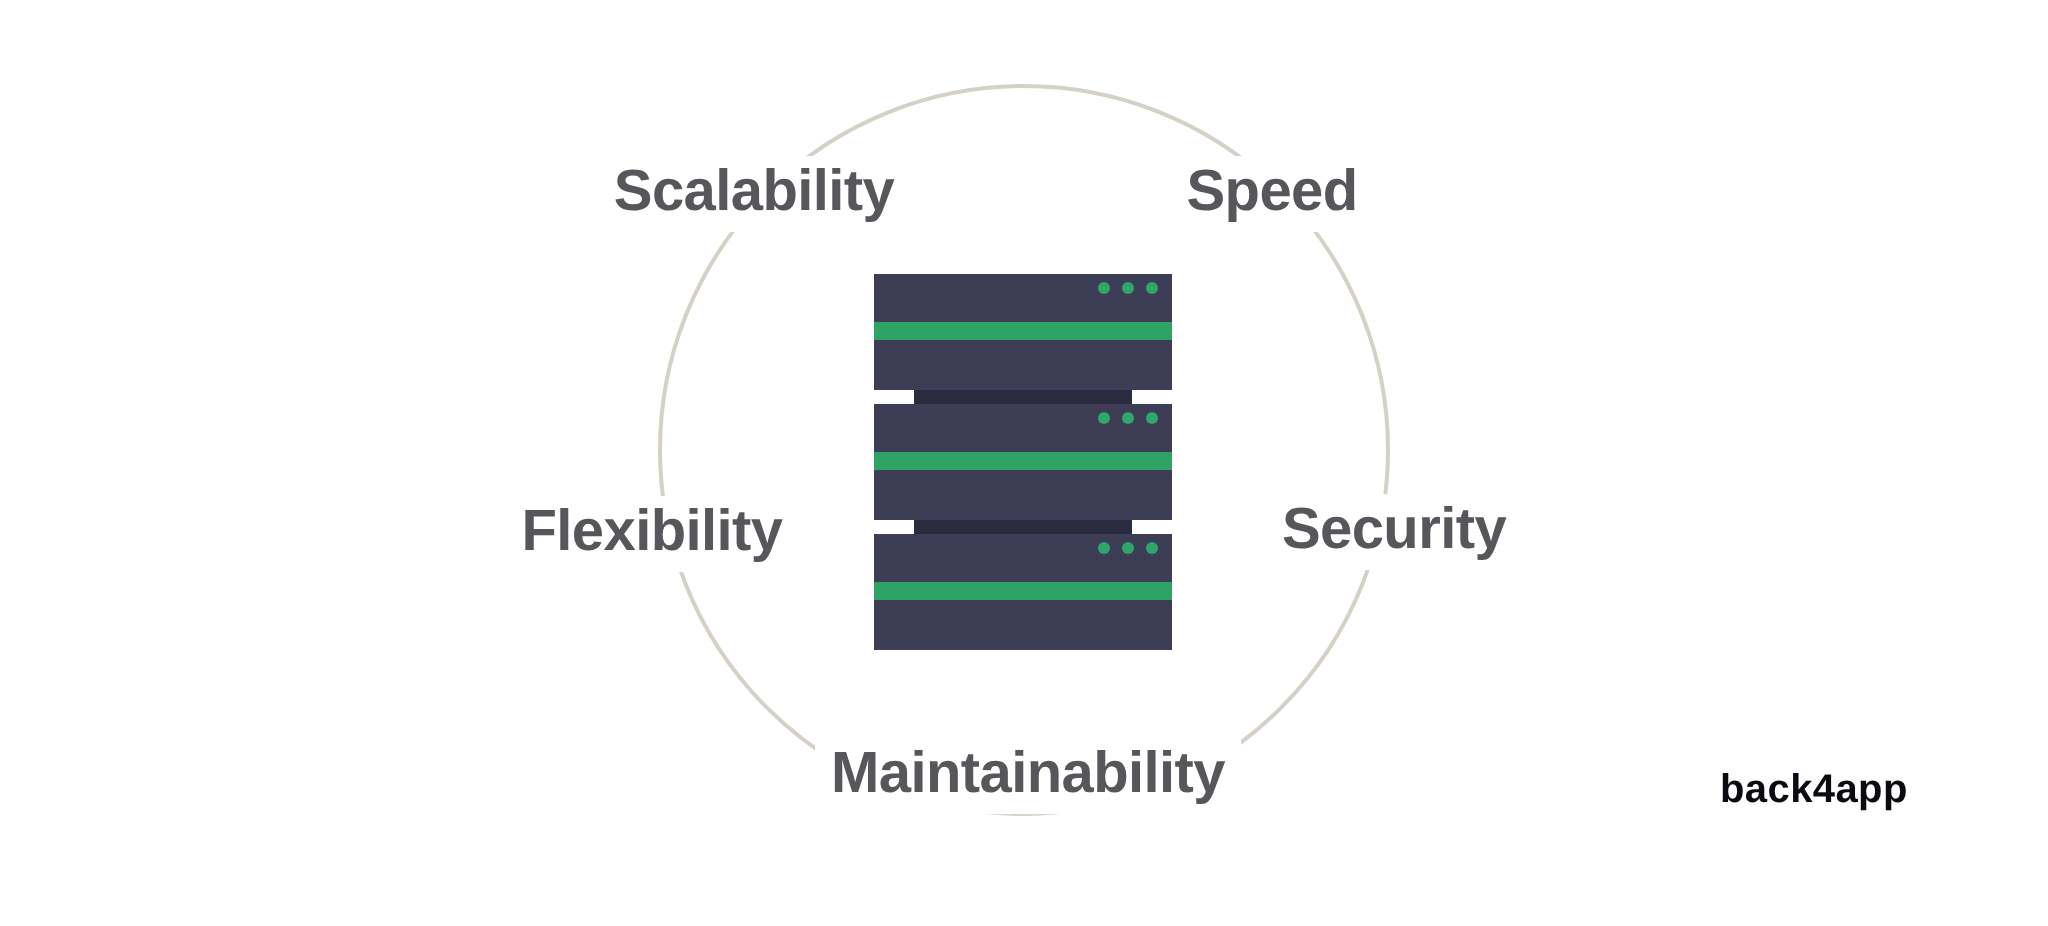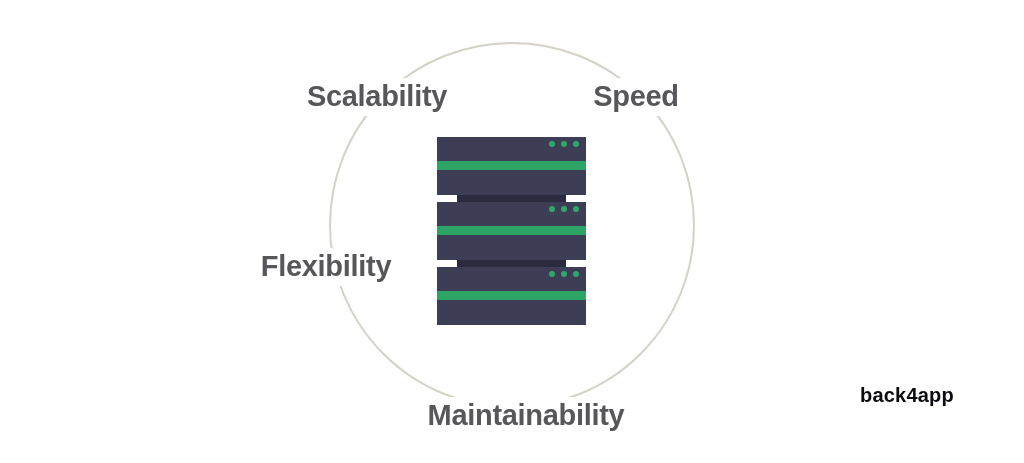--- a/index.html
+++ b/index.html
@@ -44,21 +44,21 @@
     color: var(--label-text);
     background: var(--background);
     padding: 3px 8px;
     white-space: nowrap;
     line-height: 1.1;
   }
   .pos-scalability     { left: 377px; top: 97px; text-align: center; }
   .pos-speed           { left: 636px; top: 97px; }
   .pos-flexibility     { left: 326px; top: 267px; }
   .pos-security        { left: 697px; top: 266px; }
-  .pos-maintainability { left: 514px; top: 416px; margin-left: 12px; }
+  .pos-maintainability { left: 514px; top: 388px; }
 
   .server {
     position: absolute;
     left: 437px;
     top: 137px;
     width: 149px;
     height: 188px;
     display: flex;
     flex-direction: column;
   }
@@ -151,18 +151,19 @@
       <div class="server-stripe"></div>
     </div>
   </div>
 
   <div class="feature-label pos-scalability">Scalability</div>
 
   <div class="feature-label pos-speed">Speed</div>
 
   <div class="feature-label pos-flexibility">Flexibility</div>
 
+  <div class="feature-label pos-security">Security</div>
 
   <div class="feature-label pos-maintainability">Maintainability</div>
 
   <div class="logo">back4app</div>
 
 </div>
 
 </body></html>

